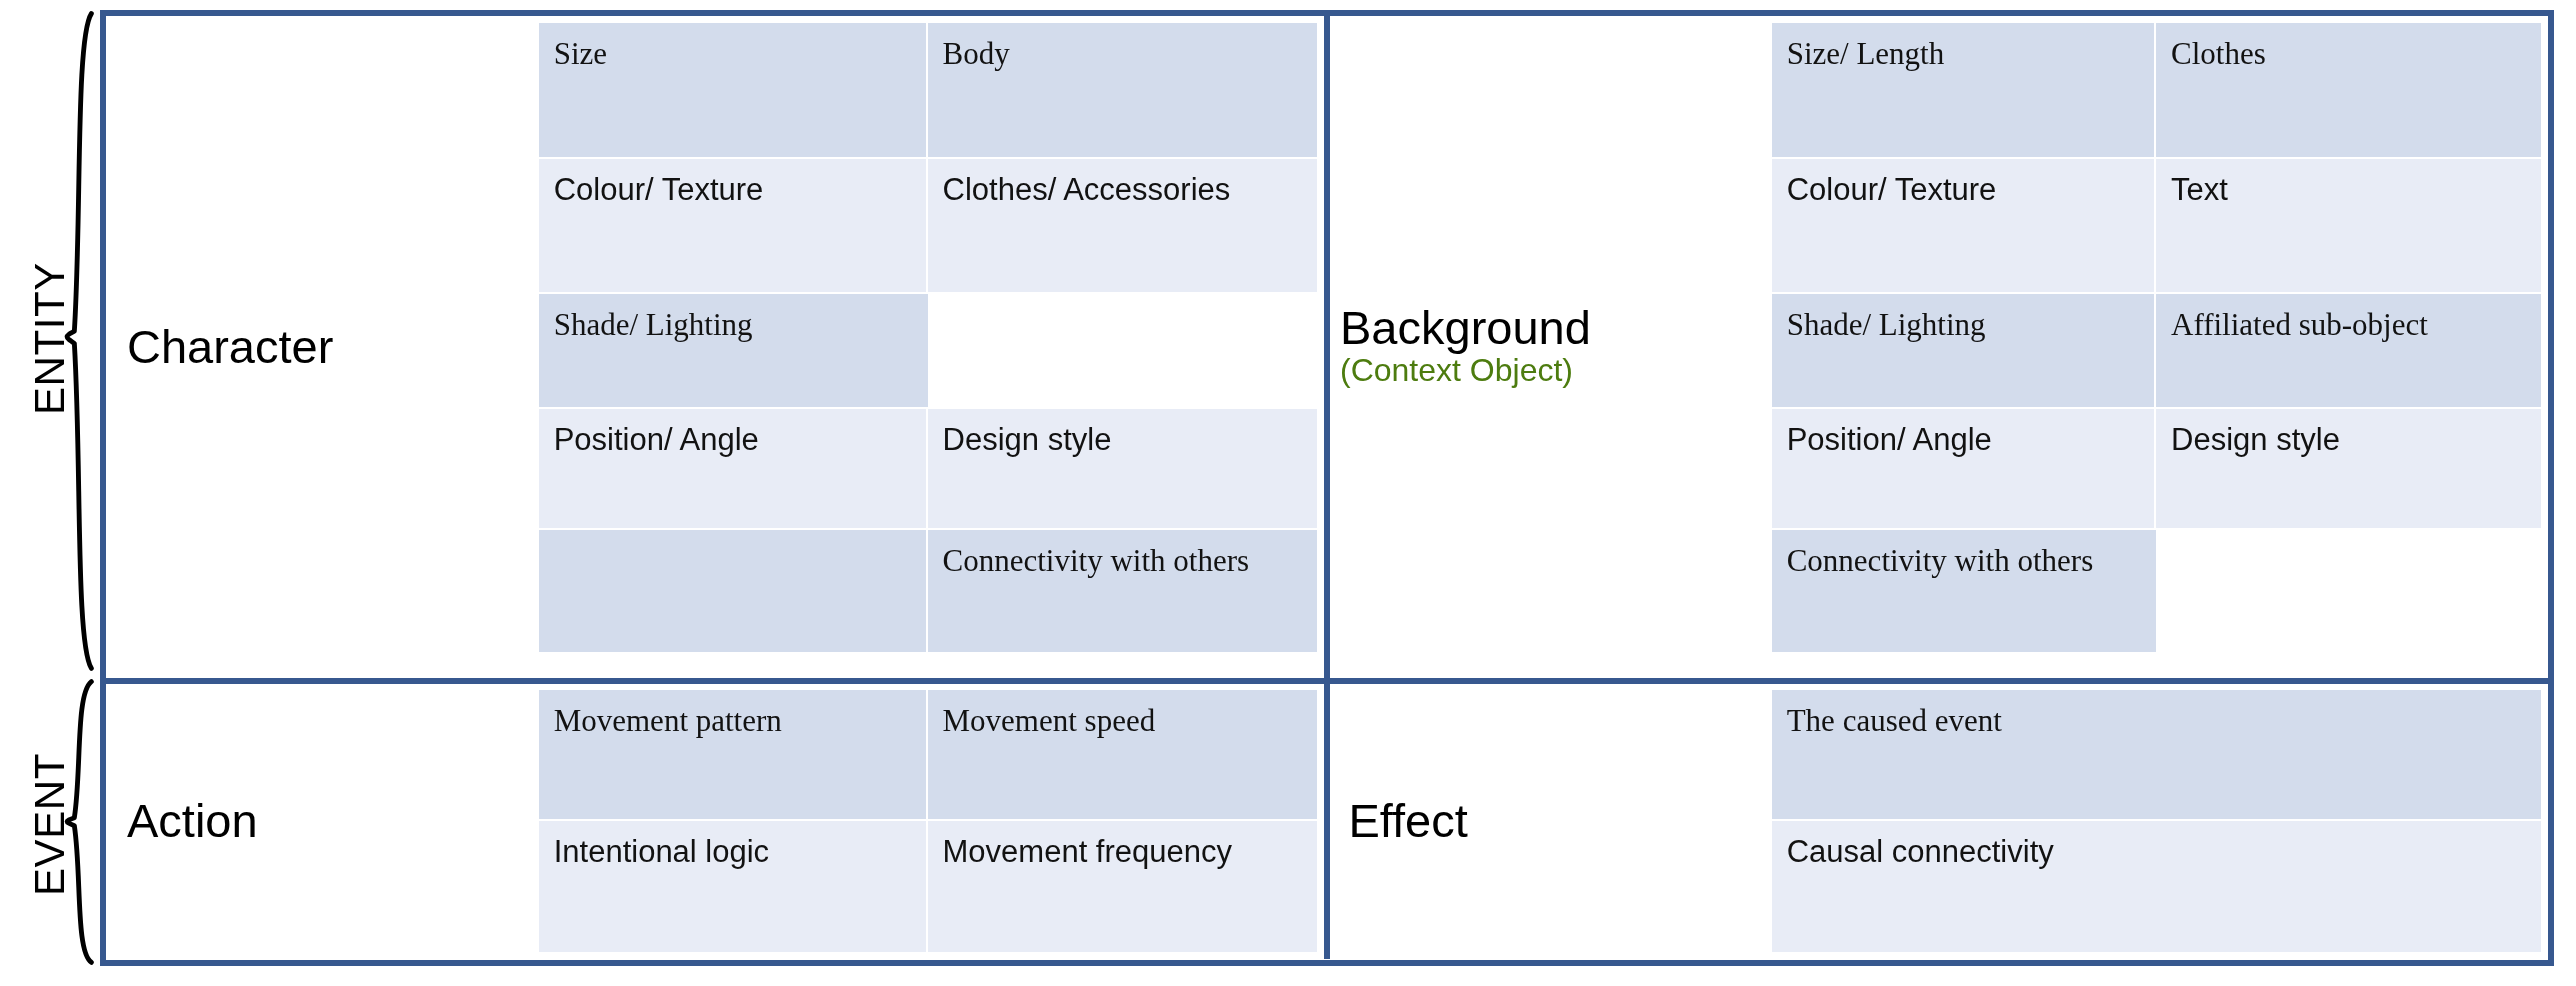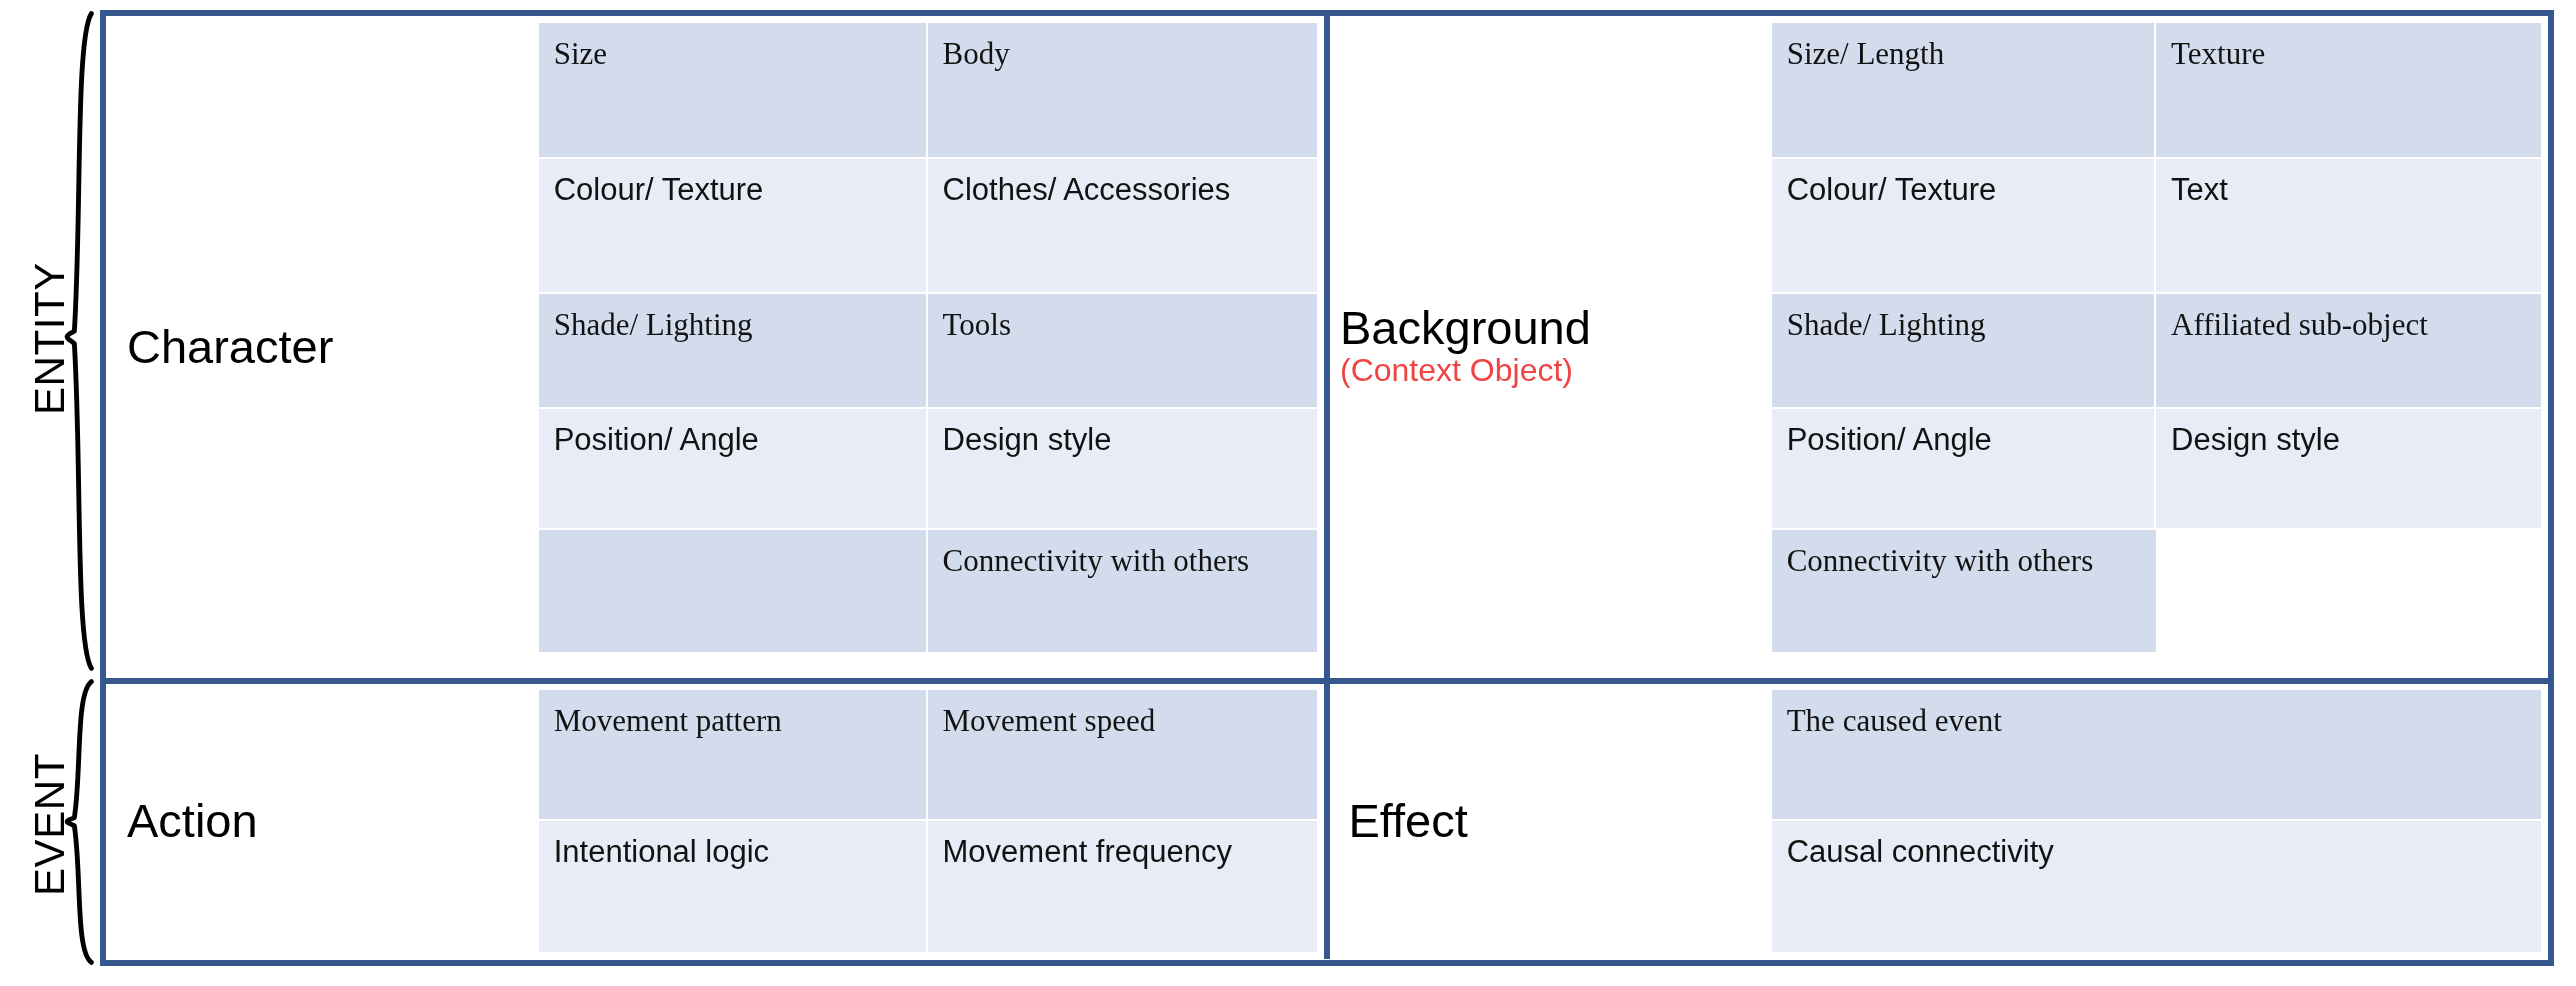--- a/index.html
+++ b/index.html
@@ -95,21 +95,21 @@
   .block-title {
     font-size: 47px;
     line-height: 1.02;
     color: #000000;
     font-weight: 400;
   }
   .block-sub {
     display: block;
     font-size: 32px;
     line-height: 1.18;
-    color: #ef4444;
+    color: #4d7c0f;
     font-weight: 400;
   }
 
   .grid {
     flex: 1 1 auto;
     display: flex;
     flex-direction: column;
     box-sizing: border-box;
     padding: 6.1px 7.3px 7.3px 0;
   }
@@ -189,21 +189,20 @@
           <div class="row r1 sep">
             <div class="cell c1 shade-a">Size</div>
             <div class="cell c2 shade-a">Body</div>
           </div>
           <div class="row r2 sep">
             <div class="cell c1 shade-b">Colour/ Texture</div>
             <div class="cell c2 shade-b">Clothes/ Accessories</div>
           </div>
           <div class="row r3 sep">
             <div class="cell c1 shade-a">Shade/ Lighting</div>
-            <div class="cell c2 shade-a">Tools</div>
           </div>
           <div class="row r4 sep">
             <div class="cell c1 shade-b">Position/ Angle</div>
             <div class="cell c2 shade-b">Design style</div>
           </div>
           <div class="row r5">
             <div class="cell c1 shade-a"></div>
             <div class="cell c2 shade-a">Connectivity with others</div>
           </div>
         </div>
@@ -212,21 +211,21 @@
       <div class="block right">
         <div class="namecell bg">
           <div class="block-title">
             <span>Background</span>
             <span class="block-sub">(Context Object)</span>
           </div>
         </div>
         <div class="grid entity-grid">
           <div class="row r1 sep">
             <div class="cell c1 shade-a">Size/ Length</div>
-            <div class="cell c2 shade-a">Texture</div>
+            <div class="cell c2 shade-a">Clothes</div>
           </div>
           <div class="row r2 sep">
             <div class="cell c1 shade-b">Colour/ Texture</div>
             <div class="cell c2 shade-b">Text</div>
           </div>
           <div class="row r3 sep">
             <div class="cell c1 shade-a">Shade/ Lighting</div>
             <div class="cell c2 shade-a">Affiliated sub-object</div>
           </div>
           <div class="row r4 sep">

